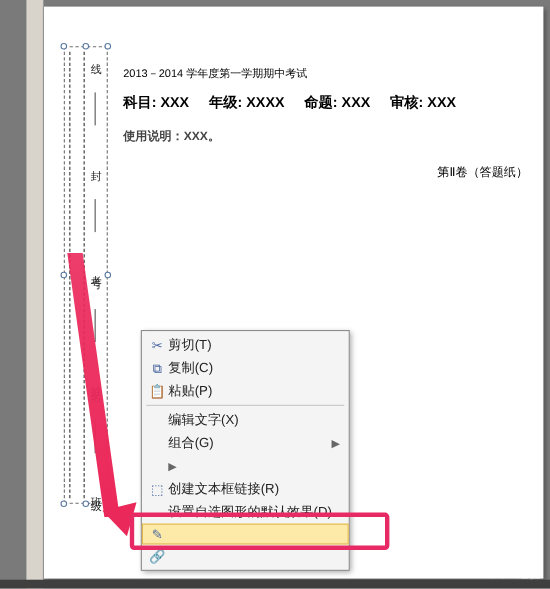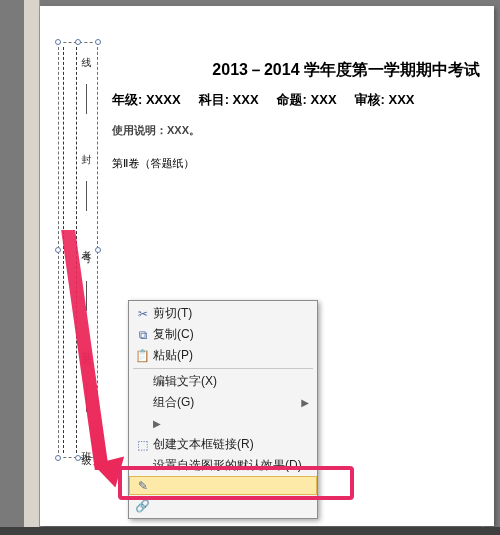--- a/index.html
+++ b/index.html
@@ -46,24 +46,24 @@
     border-left:1px dashed #333; border-right:1px dashed #333;
   }
   .vert {
     position:absolute; left:18px; top:6px; bottom:6px; width:18px;
     display:flex; flex-direction:column; justify-content:space-between;
     align-items:center; font-size:10px; color:#222;
   }
   .vchar{writing-mode:vertical-rl;letter-spacing:4px;}
   .vline{width:1px;height:30px;background:#555;}
   .doc { position:absolute; left:72px; right:14px; top:40px; }
-  .title { font-size:16px; font-weight:bold; text-align:right; margin:14px 0 10px; }
+  .title { font-size:10px; font-weight:normal; text-align:left; margin:14px 0 10px; }
   .inforow { font-size:13px; font-weight:bold; display:flex; gap:18px; justify-content:flex-start; }
   .usage { font-size:11px; color:#444; margin-top:14px;font-weight:bold; }
-  .section { font-size:11px; text-align:left; margin-top:18px; }
+  .section { font-size:11px; text-align:right; margin-top:18px; }
   .arrow-line{
     position:absolute; left:78px; top:230px;
     width:14px; height:240px;
     background:linear-gradient(to bottom, rgba(235,40,90,0.9), rgba(235,40,90,1));
     transform:skewX(8deg);
   }
   .arrow-head{
     position:absolute; left:96px; top:460px;
     width:0;height:0;
     border-left:16px solid transparent;
@@ -140,22 +140,22 @@
         <span class="vline"></span>
         <span class="vchar">姓名</span>
         <span class="vline"></span>
         <span class="vchar">班级</span>
       </div>
     </div>
 
     <div class="doc">
       <div class="title">2013－2014 学年度第一学期期中考试</div>
       <div class="inforow">
+        <span>科目: XXX</span>
         <span>年级: XXXX</span>
-        <span>科目: XXX</span>
         <span>命题: XXX</span>
         <span>审核: XXX</span>
       </div>
       <div class="usage">使用说明：XXX。</div>
       <div class="section">第Ⅱ卷（答题纸）</div>
     </div>
   </div>
 
   <div class="arrow-line"></div>
   <div class="arrow-head"></div>

